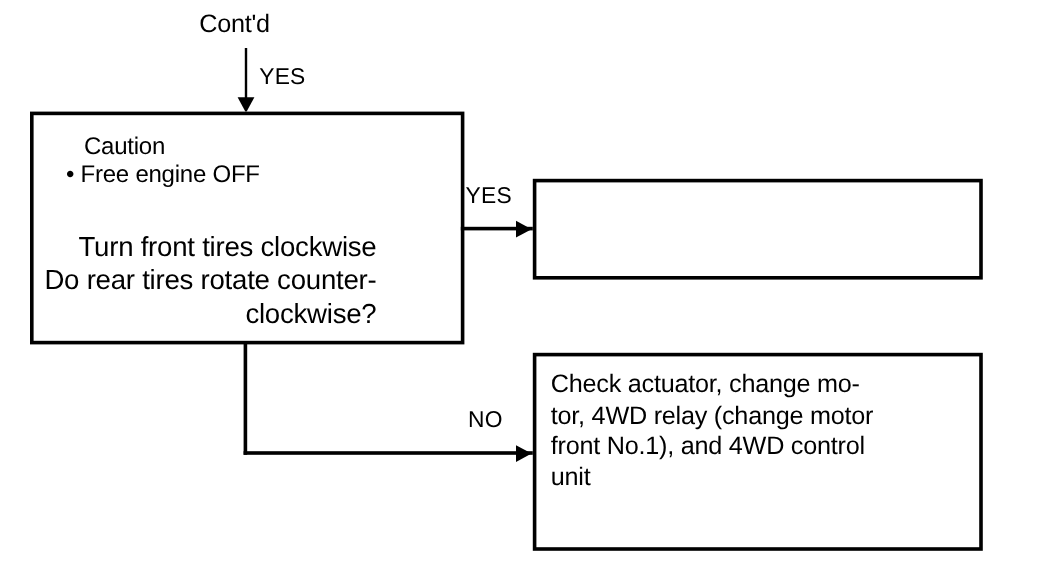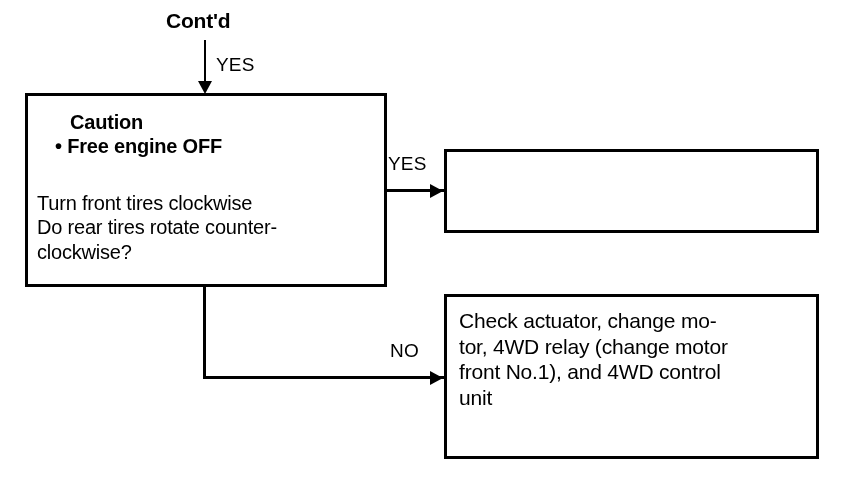--- a/index.html
+++ b/index.html
@@ -26,21 +26,21 @@
   }
 
   
   .txt {
     position: absolute;
     white-space: pre;
     line-height: 1.22;
     letter-spacing: -0.2px;
   }
   .bold {
-    font-weight: bold;
+    font-weight: normal;
     text-align: center;
   }
 
   
   .edge-label {
     position: absolute;
     font-weight: normal;
     font-size: 19px;
     letter-spacing: 0.2px;
     white-space: pre;
@@ -84,21 +84,21 @@
   #top-yes-label    { left: 216px; top: 54px;  }
   #right-yes-label  { left: 388px; top: 153px; }
   #no-label         { left: 390px; top: 340px; }
 
   #main-box         { left: 25px;  top: 93px;  width: 362px; height: 194px; }
   #result-box       { left: 444px; top: 149px; width: 375px; height: 84px;  }
   #action-box       { left: 444px; top: 294px; width: 375px; height: 165px; }
 
   #caution-title    { left: 70px;  top: 110px; font-size: 20px; }
   #caution-bullet   { left: 55px;  top: 134px; font-size: 20px; }
-  #question-text    { left: 37px;  top: 191px; font-size: 20px; }
+  #question-text    { left: 37px;  top: 191px; font-size: 23px; text-align: right; }
 
   #result-text      { left: 459px; top: 165px; font-size: 21px; }
   #action-text      { left: 459px; top: 308px; font-size: 21px; }
 </style>
 </head>
 <body>
 
 <div id="canvas">
 
   <div class="txt bold" id="contd-label">Cont'd</div>

